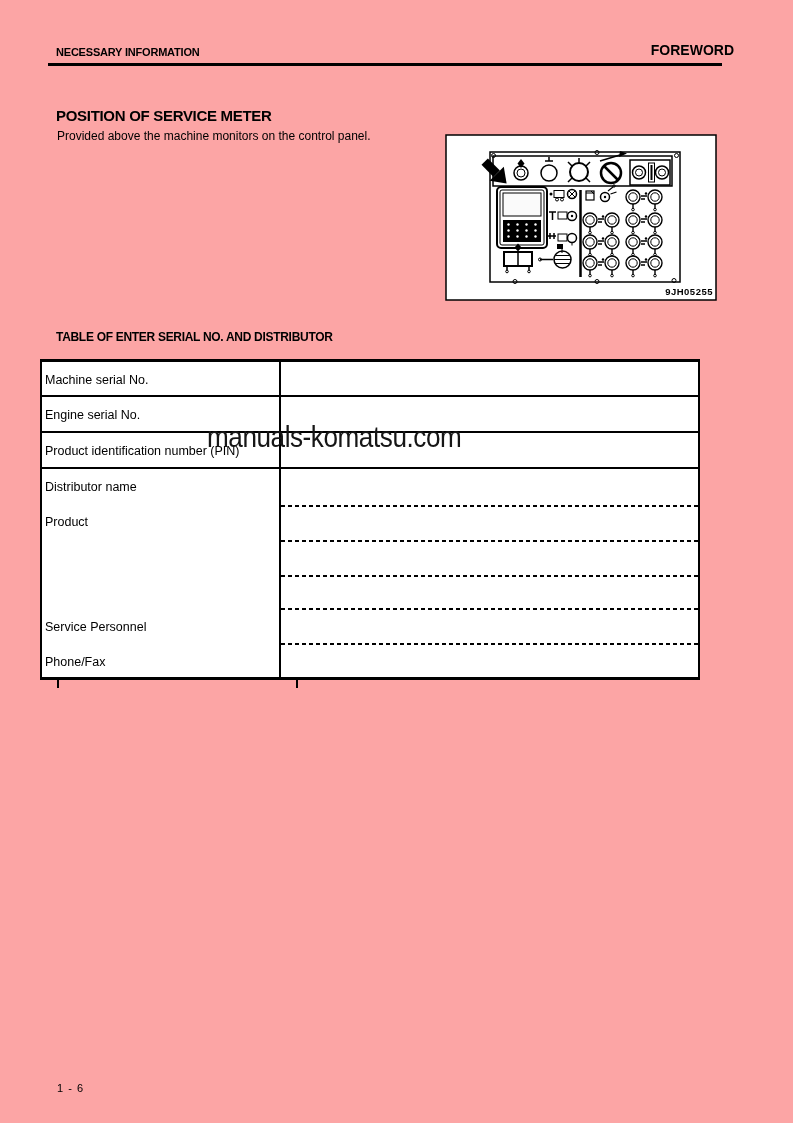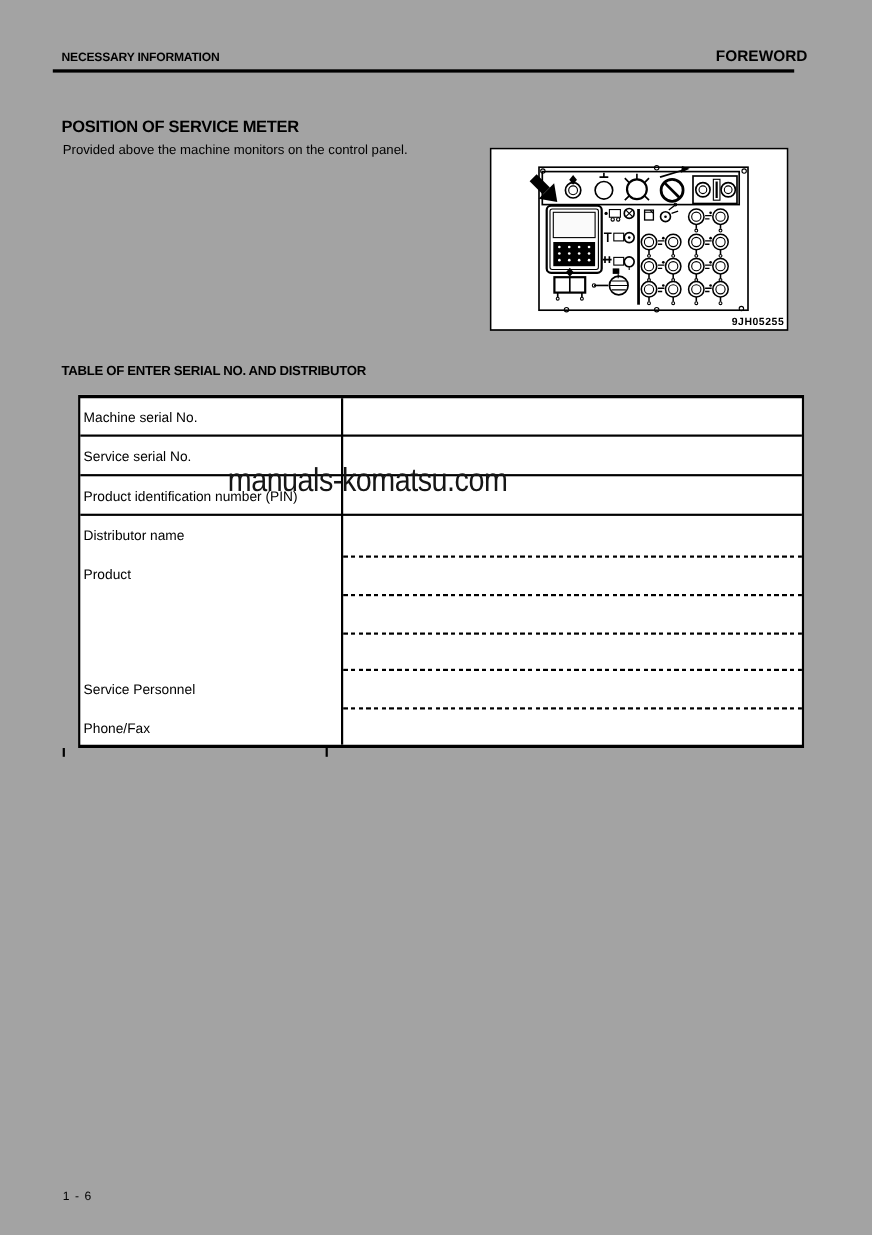--- a/index.html
+++ b/index.html
@@ -1,34 +1,34 @@
 <!DOCTYPE html>
 <html><head>
 <meta charset="utf-8">
 <style>
   * { margin:0; padding:0; box-sizing:border-box; }
   html,body { background:#ffffff; }
   .page {
-    position:relative; width:793px; height:1123px; background:#a3a3a3;
+    position:relative; width:793px; height:1123px; background:#fca5a5;
     font-family:"Liberation Sans", sans-serif; color:#000; overflow:hidden;
   }
   .hdr-left  { position:absolute; left:56px; top:46px; font-size:11px; font-weight:bold; letter-spacing:-0.2px; }
   .hdr-right { position:absolute; right:59px; top:42px; font-size:14px; font-weight:bold;margin-left:24px; }
   .hdr-rule  { position:absolute; left:48px; top:63px; width:674px; height:3px; background:#000; }
 
   .sec1-title { position:absolute; left:56px; top:107px; font-size:15px; font-weight:bold; letter-spacing:-0.3px; }
   .sec1-body  { position:absolute; left:57px; top:129px; font-size:12px;text-align:center; }
 
   .figure { position:absolute; left:445px; top:134px; width:300px; height:167px; }
   .figure svg { display:block; }
 
   .sec2-title { position:absolute; left:56px; top:330px; font-size:12px; font-weight:bold; letter-spacing:-0.3px; }
 
   .table {
-    position:absolute; left:71px; top:359px; width:660px; height:321px;
+    position:absolute; left:40px; top:359px; width:660px; height:321px;
     border-style:solid; border-color:#000; border-width:3px 2px 3px 2px; background:#fff;
   }
   .t-vline { position:absolute; left:237px; top:0; bottom:0; width:2px; background:#000; }
   .t-hline { position:absolute; left:0; right:0; height:2px; background:#000; }
   .t-dash  { position:absolute; left:239px; right:0; height:2px;
              background:repeating-linear-gradient(90deg,#000 0 4px,transparent 4px 7px); }
   .t-label { position:absolute; left:3px; font-size:12.5px; white-space:nowrap; }
   .t-tail  { position:absolute; width:2px; height:8px; background:#000; }
 
   .watermark {
@@ -199,21 +199,21 @@
     <div class="t-hline" style="top:69px"></div>
     <div class="t-hline" style="top:105px"></div>
 
     <div class="t-dash" style="top:143px"></div>
     <div class="t-dash" style="top:178px"></div>
     <div class="t-dash" style="top:213px"></div>
     <div class="t-dash" style="top:246px"></div>
     <div class="t-dash" style="top:281px"></div>
 
     <div class="t-label" style="top:11px">Machine serial No.</div>
-    <div class="t-label" style="top:46px">Service serial No.</div>
+    <div class="t-label" style="top:46px">Engine serial No.</div>
     <div class="t-label" style="top:82px">Product identification number (PIN)</div>
     <div class="t-label" style="top:118px">Distributor name</div>
     <div class="t-label" style="top:153px">Product</div>
     <div class="t-label" style="top:258px">Service Personnel</div>
     <div class="t-label" style="top:293px">Phone/Fax</div>
   </div>
   <div class="t-tail" style="left:57px;  top:680px;"></div>
   <div class="t-tail" style="left:296px; top:680px;"></div>
 
   <div class="watermark">manuals-komatsu.com</div>

